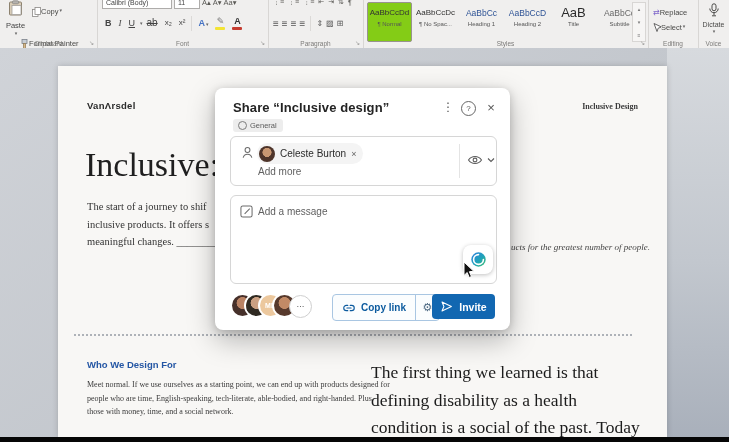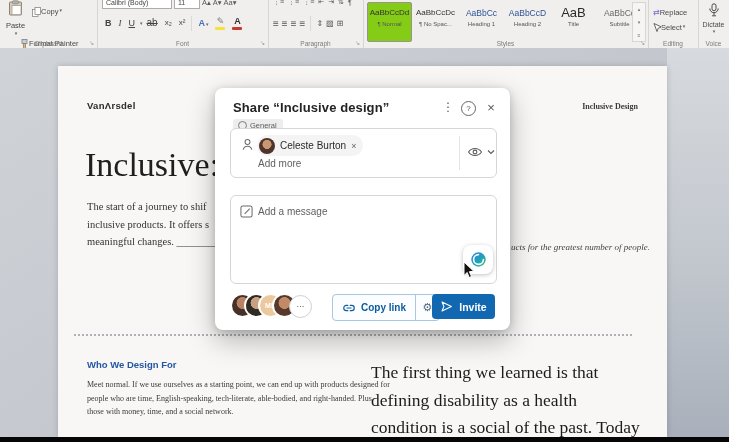--- a/index.html
+++ b/index.html
@@ -256,21 +256,21 @@
     <div class="dlg-ico" style="left:246px;">
         <div class="helpcirc">?</div>
       </div>
     <div class="dlg-ico" style="left:270px;width:12px;font-size:13px;">×</div>
 
     <div class="badge">
       <span class="circ"></span>
       <span class="txt">General</span>
     </div>
 
-    <div class="field" style="top:40px;height:48px;">
+    <div class="field" style="top:48px;height:48px;">
       <svg class="abs" style="left:9px;top:8px;" width="15" height="15" viewBox="0 0 16 16">
           <circle cx="8" cy="5.3" r="2.6" fill="none" stroke="#6b6b6b" stroke-width="1.1"></circle>
           <path d="M3.4 13.6a4.7 4.7 0 0 1 9.2 0" fill="none" stroke="#6b6b6b" stroke-width="1.1"></path>
         </svg>
       <div class="chip">
         <span class="av" style="background:radial-gradient(circle at 50% 40%, #c99772 35%, #4e342a 38%)"></span>
         <span class="nm">Celeste Burton</span>
         <span class="x">×</span>
       </div>
       <div class="addmore">Add more</div>

